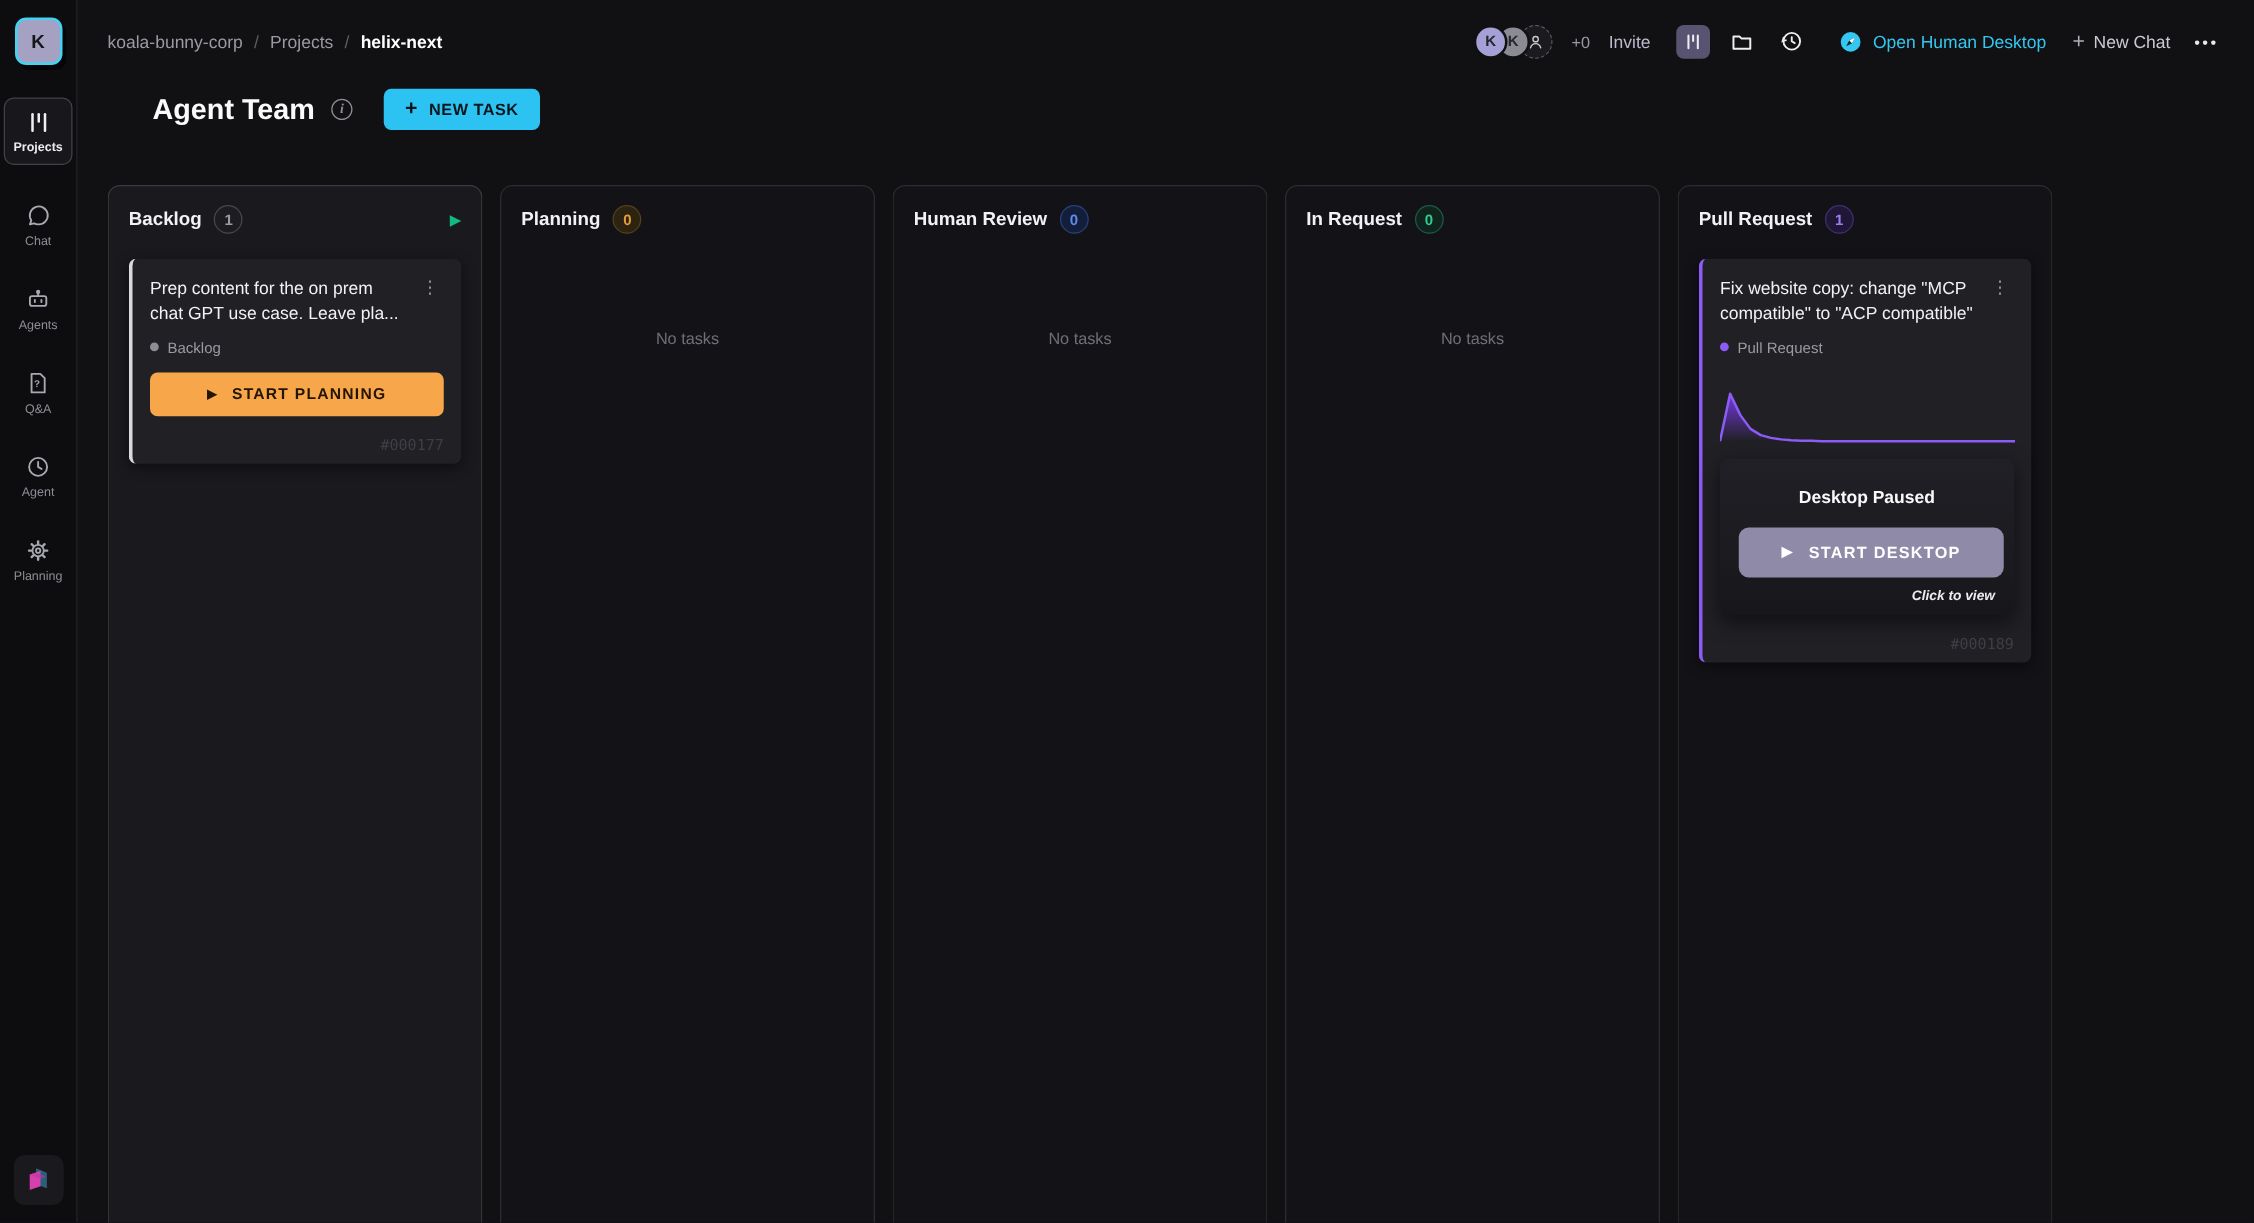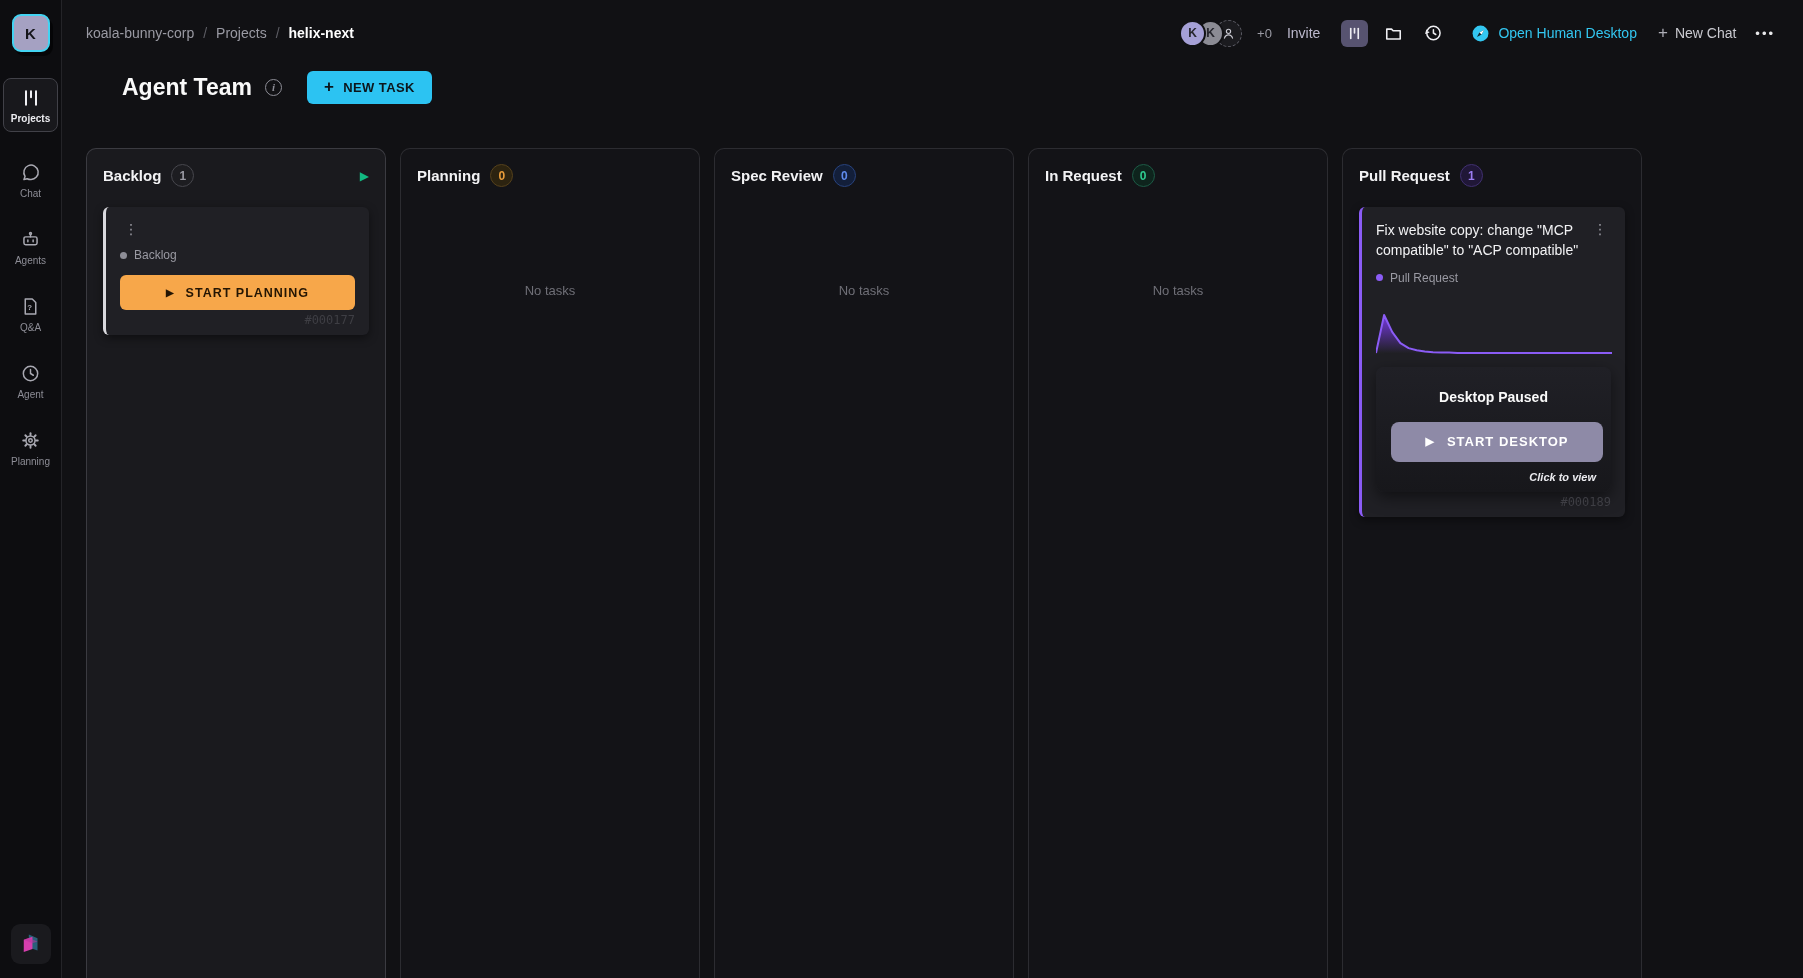--- a/index.html
+++ b/index.html
@@ -95,21 +95,21 @@
   .badge {
     min-width:23px; height:23px; padding:0 4px; border-radius:50%;
     display:grid; place-items:center; font-size:12px; font-weight:bold;
   }
   .badge.gray   { border:1px solid #47474d; color:#9a9aa3; background:#1d1d21; }
   .badge.amber  { border:1px solid #55411c; color:#e79b3a; background:#2c2310; }
   .badge.blue   { border:1px solid #28427c; color:#5f8bee; background:#131f3a; }
   .badge.green  { border:1px solid #1d5a45; color:#2fcb90; background:#0e241d; }
   .badge.purple { border:1px solid #403070; color:#9c7df2; background:#201737; }
   .col-play { margin-left:auto; color:#12b981; font-size:12px; cursor:pointer; line-height:1; }
-  .no-tasks { text-align:center; color:#6f6f77; font-size:13px; margin-top:96px; }
+  .no-tasks { text-align:center; color:#6f6f77; font-size:13px; margin-top:76px; }
 
   .card {
     margin-top:20px; background:#202025; border-radius:6px; padding:13px 14px 8px;
     box-shadow:0 3px 10px rgba(0,0,0,.45); cursor:pointer;
   }
   .card.white-accent  { border-left:3px solid #d9d9de; }
   .card.purple-accent { border-left:3px solid #8b5cf6; }
   .card-top { display:flex; gap:8px; align-items:flex-start; }
   .card-title { flex:1; font-size:14px; line-height:1.45; color:#f2f2f4; }
   .kebab { color:#9a9aa3; font-size:14px; cursor:pointer; padding:1px 4px; }
@@ -118,21 +118,21 @@
   .dot.gray { background:#8d8d96; }
   .dot.purple { background:#8b5cf6; }
   .btn-start-planning {
     margin-top:13px; width:100%; height:35px; background:#f7a74a; border:none;
     border-radius:6px; color:#241503; font-family:inherit; font-size:12.5px;
     font-weight:bold; letter-spacing:1px; display:flex; align-items:center;
     justify-content:center; gap:11px; cursor:pointer;
   }
   .btn-start-planning .tri { font-size:10px; }
   .card-id {
-    text-align:right; color:#3e3e44; font-size:12px; margin-top:3px;
+    text-align:right; color:#3e3e44; font-size:12px; margin-top:16px;
     font-family:"DejaVu Sans Mono", monospace;
   }
 
   .spark { margin-top:24px; }
   .desktop-panel {
     margin-top:12px; border-radius:8px; padding:22px 15px 9px;
     background:linear-gradient(180deg,#202026,#17171b);
     box-shadow:0 5px 16px rgba(0,0,0,.5);
   }
   .dp-title { text-align:center; font-size:14px; font-weight:bold; color:#fafafa; }
@@ -313,20 +313,21 @@
 
     <section class="column elevated">
       <div class="col-head">
         <span class="col-title">Backlog</span>
         <span class="badge gray">1</span>
         <span class="col-play">▶</span>
       </div>
 
       <article class="card white-accent">
         <div class="card-top">
+          <div class="card-title">Prep content for the on prem chat GPT use case. Leave pla...</div>
           <span class="kebab">⋮</span>
         </div>
         <div class="tag">
           <span class="dot gray"></span>
           <span>Backlog</span>
         </div>
         <button class="btn-start-planning">
           <span class="tri">▶</span>
           <span>START PLANNING</span>
         </button>
@@ -337,21 +338,21 @@
     <section class="column">
       <div class="col-head">
         <span class="col-title">Planning</span>
         <span class="badge amber">0</span>
       </div>
       <div class="no-tasks">No tasks</div>
     </section>
 
     <section class="column">
       <div class="col-head">
-        <span class="col-title">Spec Review</span>
+        <span class="col-title">Human Review</span>
         <span class="badge blue">0</span>
       </div>
       <div class="no-tasks">No tasks</div>
     </section>
 
     <section class="column">
       <div class="col-head">
         <span class="col-title">In Request</span>
         <span class="badge green">0</span>
       </div>

